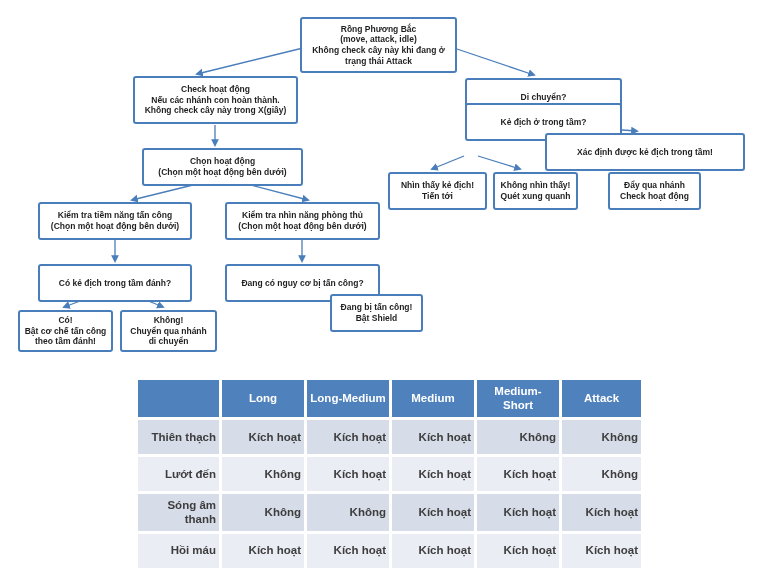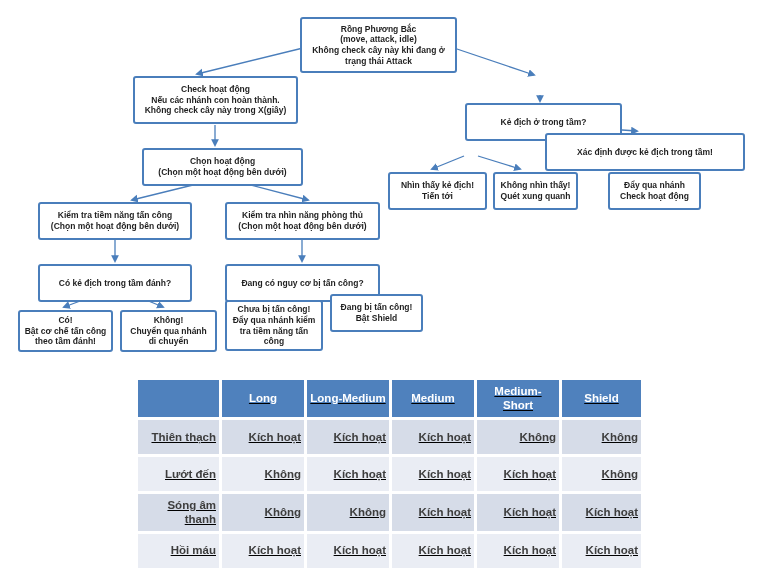--- a/index.html
+++ b/index.html
@@ -14,21 +14,20 @@
     position:absolute;z-index:1;box-sizing:border-box;
     border:2px solid #4a7ebb;border-radius:3px;background:#ffffff;
     display:flex;align-items:center;justify-content:center;
     text-align:center;font-weight:bold;font-size:8.5px;line-height:1.25;
     color:#1f1f1f;white-space:pre-line;padding:17px 2px;
   }
   .ai-table{
     position:absolute;left:135px;top:377px;z-index:1;
     border-collapse:separate;border-spacing:3px;table-layout:fixed;
     background:#ffffff;
-    text-decoration:underline;
   }
   .ai-table th,.ai-table td{
     text-align:center;vertical-align:middle;
     font-size:11.5px;font-weight:bold;line-height:1.25;
     padding:4px 3px;overflow:hidden;
   }
   .ai-table th{background:#4f81bd;color:#ffffff;height:26px;}
   .ai-table td{color:#3d3d3d;height:26px;text-align:right;}
   .ai-table tbody tr:nth-child(odd) td{background:#d6dce8;}
   .ai-table tbody tr:nth-child(even) td{background:#eaedf4;}
@@ -66,20 +65,21 @@
     </g>
   </svg>
 
   <div class="node" style="left:300px;top:17px;width:157px;height:56px">Rồng Phương Bắc
 (move, attack, idle)
 Không check cây này khi đang ở
 trạng thái Attack</div>
   <div class="node" style="left:133px;top:76px;width:165px;height:48px">Check hoạt động
 Nếu các nhánh con hoàn thành.
 Không check cây này trong X(giây)</div>
+  <div class="node" style="left:465px;top:78px;width:157px;height:22px">Di chuyển?</div>
   <div class="node" style="left:465px;top:103px;width:157px;height:23px">Kẻ địch ở trong tầm?</div>
   <div class="node" style="left:388px;top:172px;width:99px;height:33px">Nhìn thấy kẻ địch!
 Tiến tới</div>
   <div class="node" style="left:545px;top:133px;width:200px;height:22px">Xác định được kẻ địch trong tầm!</div>
   <div class="node" style="left:493px;top:172px;width:85px;height:33px">Không nhìn thấy!
 Quét xung quanh</div>
   <div class="node" style="left:608px;top:172px;width:93px;height:33px">Đẩy qua nhánh
 Check hoạt động</div>
   <div class="node" style="left:142px;top:148px;width:161px;height:37px">Chọn hoạt động
 (Chọn một hoạt động bên dưới)</div>
@@ -88,44 +88,40 @@
   <div class="node" style="left:225px;top:202px;width:155px;height:32px">Kiểm tra nhìn năng phòng thủ
 (Chọn một hoạt động bên dưới)</div>
   <div class="node" style="left:38px;top:264px;width:154px;height:25px">Có kẻ địch trong tầm đánh?</div>
   <div class="node" style="left:225px;top:264px;width:155px;height:25px">Đang có nguy cơ bị tấn công?</div>
   <div class="node" style="left:18px;top:310px;width:95px;height:42px">Có!
 Bật cơ chế tấn công
 theo tầm đánh!</div>
   <div class="node" style="left:120px;top:310px;width:97px;height:42px">Không!
 Chuyển qua nhánh
 di chuyển</div>
-  <div class="node" style="left:225px;top:300px;width:98px;height:51px">Chưa bị tấn công!
-Đẩy qua nhánh kiểm
-tra tiềm năng tấn
-công</div>
   <div class="node" style="left:330px;top:294px;width:93px;height:36px">Đang bị tấn công!
 Bật Shield</div>
 
   <table class="ai-table">
     <colgroup>
       <col style="width:81px">
         <col style="width:82px">
         <col style="width:82px">
       <col style="width:82px">
         <col style="width:82px">
         <col style="width:79px">
     </colgroup>
     <thead>
       <tr>
         <th></th>
         <th>Long</th>
         <th>Long-Medium</th>
         <th>Medium</th>
         <th>Medium-Short</th>
-        <th>Shield</th>
+        <th>Attack</th>
       </tr>
     </thead>
     <tbody>
       <tr>
         <td>Thiên thạch</td>
         <td class="active">Kích hoạt</td>
         <td class="active">Kích hoạt</td>
         <td class="active">Kích hoạt</td>
         <td>Không</td>
         <td>Không</td>

